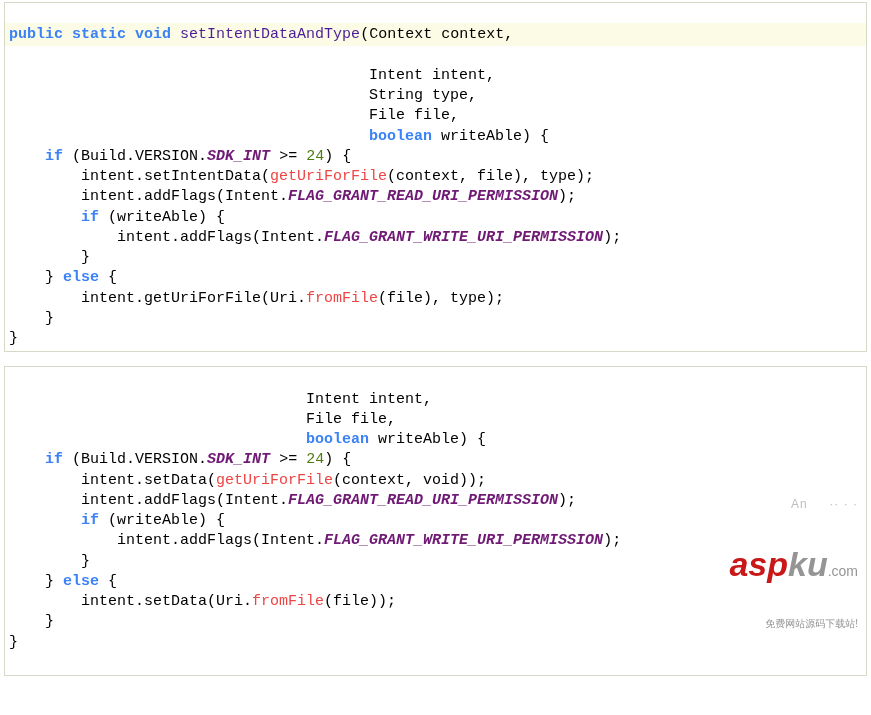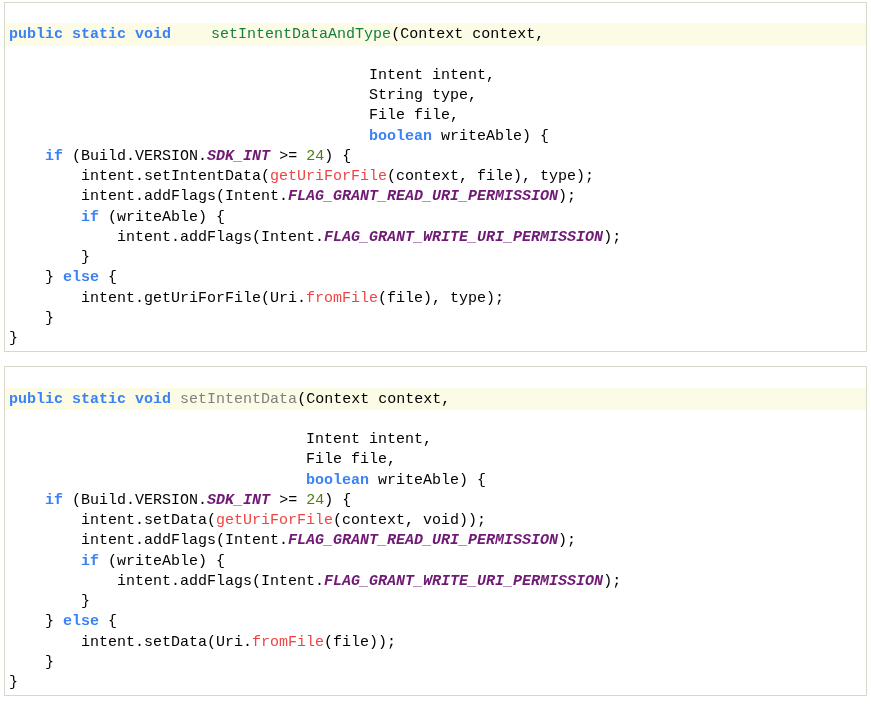--- a/index.html
+++ b/index.html
@@ -33,21 +33,21 @@
   .sep {
     height: 14px;
   }
   .hl-line {
     background: #fcfce6;
     display: block;
     margin: -2px -4px 0 -4px;
     padding: 2px 4px 0 4px;
   }
   .kw { color: #3b82f6; font-weight: bold; }
-  .mname-active { color: #15803d; margin-left: 31px; }
+  .mname-active { color: #4c1d95; }
   .mname-grey { color: #808080; }
   .static-ref { color: #701a75; font-weight: bold; font-style: italic; }
   .static-call { color: #ef4444; }
   .num { color: #4d7c0f; }
   .watermark {
     position: absolute;
     right: 8px;
     bottom: 4px;
     opacity: 0.9;
     font-family: Arial, sans-serif;
@@ -92,29 +92,33 @@
         <span>}</span>
     <span>} </span><span class="kw">else</span><span> {</span>
         <span>intent.getUriForFile(Uri.</span><span class="static-call">fromFile</span><span>(file), type);</span>
     <span>}</span>
 <span>}</span>
 </div>
 
   <div class="sep"></div>
 
   <div class="code-block">
-<span class="hl-line"><span class="kw">public</span> <span class="kw">static</span> <span class="kw">void</span> <span class="mname-grey">setIntentData</span>(<span>Context</span> <span>context</span>,</span>
                                  <span>Intent</span> <span>intent</span>,
                                  <span>File</span> <span>file</span>,
                                  <span class="kw">boolean</span> <span>writeAble</span>) {
     <span class="kw">if</span> (<span>Build</span>.<span>VERSION</span>.<span class="static-ref">SDK_INT</span> <span>&gt;=</span> <span class="num">24</span>) {
         <span>intent.setData(</span><span class="static-call">getUriForFile</span><span>(context, void));</span>
         <span>intent.addFlags(Intent.</span><span class="static-ref">FLAG_GRANT_READ_URI_PERMISSION</span><span>);</span>
         <span class="kw">if</span><span> (writeAble) {</span>
             <span>intent.addFlags(Intent.</span><span class="static-ref">FLAG_GRANT_WRITE_URI_PERMISSION</span><span>);</span>
         <span>}</span>
     <span>} </span><span class="kw">else</span><span> {</span>
         <span>intent.setData(Uri.</span><span class="static-call">fromFile</span><span>(file));</span>
     <span>}</span>
 <span>}</span>
+    <div class="watermark">
+      <div class="wm-top">An     ·· · ·</div>
+      <div class="wm-mid"><span>asp</span><span class="grey">ku</span><span class="grey" style="font-size:14px;font-weight:normal;font-style:normal;">.com</span></div>
+      <div class="wm-bot">免费网站源码下载站!</div>
+    </div>
 </div>
 
 </div>
 
 </body></html>

